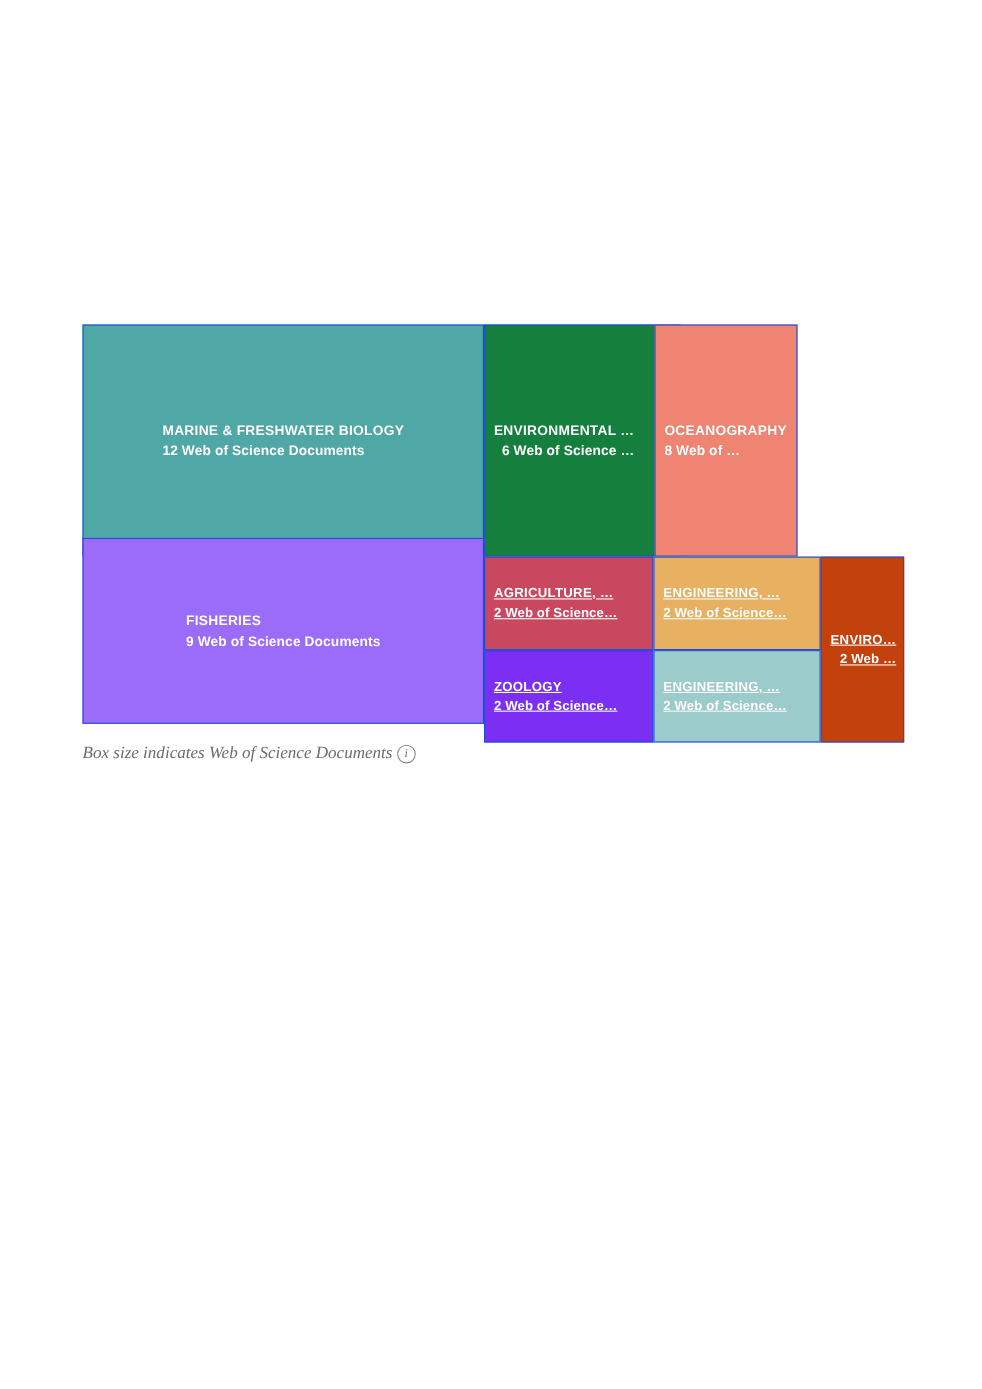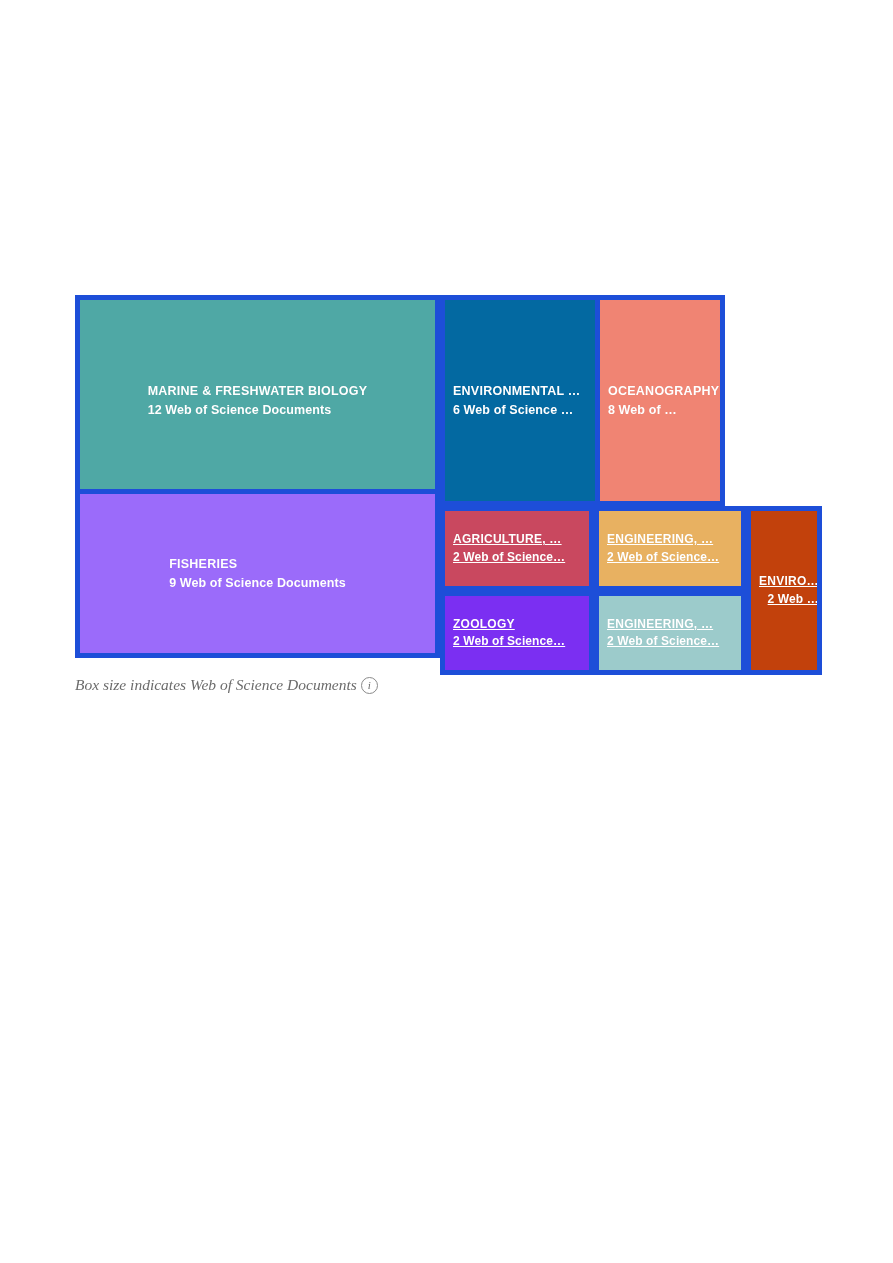--- a/index.html
+++ b/index.html
@@ -28,21 +28,21 @@
     left: 0;
     top: 0;
     width: 747px;
     height: 380px;
     background: #ffffff;
   }
 
   .tile {
     position: absolute;
     box-sizing: border-box;
-    border: 5px solid #1d4ed8;
+    border: 1px solid #1d4ed8;
     overflow: hidden;
     display: flex;
     align-items: center;
     justify-content: center;
   }
 
   .tile.align-left {
     justify-content: flex-start;
   }
 
@@ -109,21 +109,21 @@
 
   <div id="treemap">
 
     <div class="tile" style="left:0px; top:0px; width:365px; height:211px; background:#4FA8A5;">
       <div class="tile-text">
         <div class="tile-label">MARINE &amp; FRESHWATER BIOLOGY</div>
         <div class="tile-value">12 Web of Science Documents</div>
       </div>
     </div>
 
-    <div class="tile align-left" style="left:365px; top:0px; width:179px; height:211px; background:#0369a1;">
+    <div class="tile align-left" style="left:365px; top:0px; width:179px; height:211px; background:#15803d;text-align:right;">
       <div class="tile-text">
         <div class="tile-label">ENVIRONMENTAL …</div>
         <div class="tile-value">6 Web of Science …</div>
       </div>
     </div>
 
     <div class="tile align-left" style="left:520px; top:0px; width:130px; height:211px; background:#F08473;">
       <div class="tile-text">
         <div class="tile-label">OCEANOGRAPHY</div>
         <div class="tile-value">8 Web of …</div>

